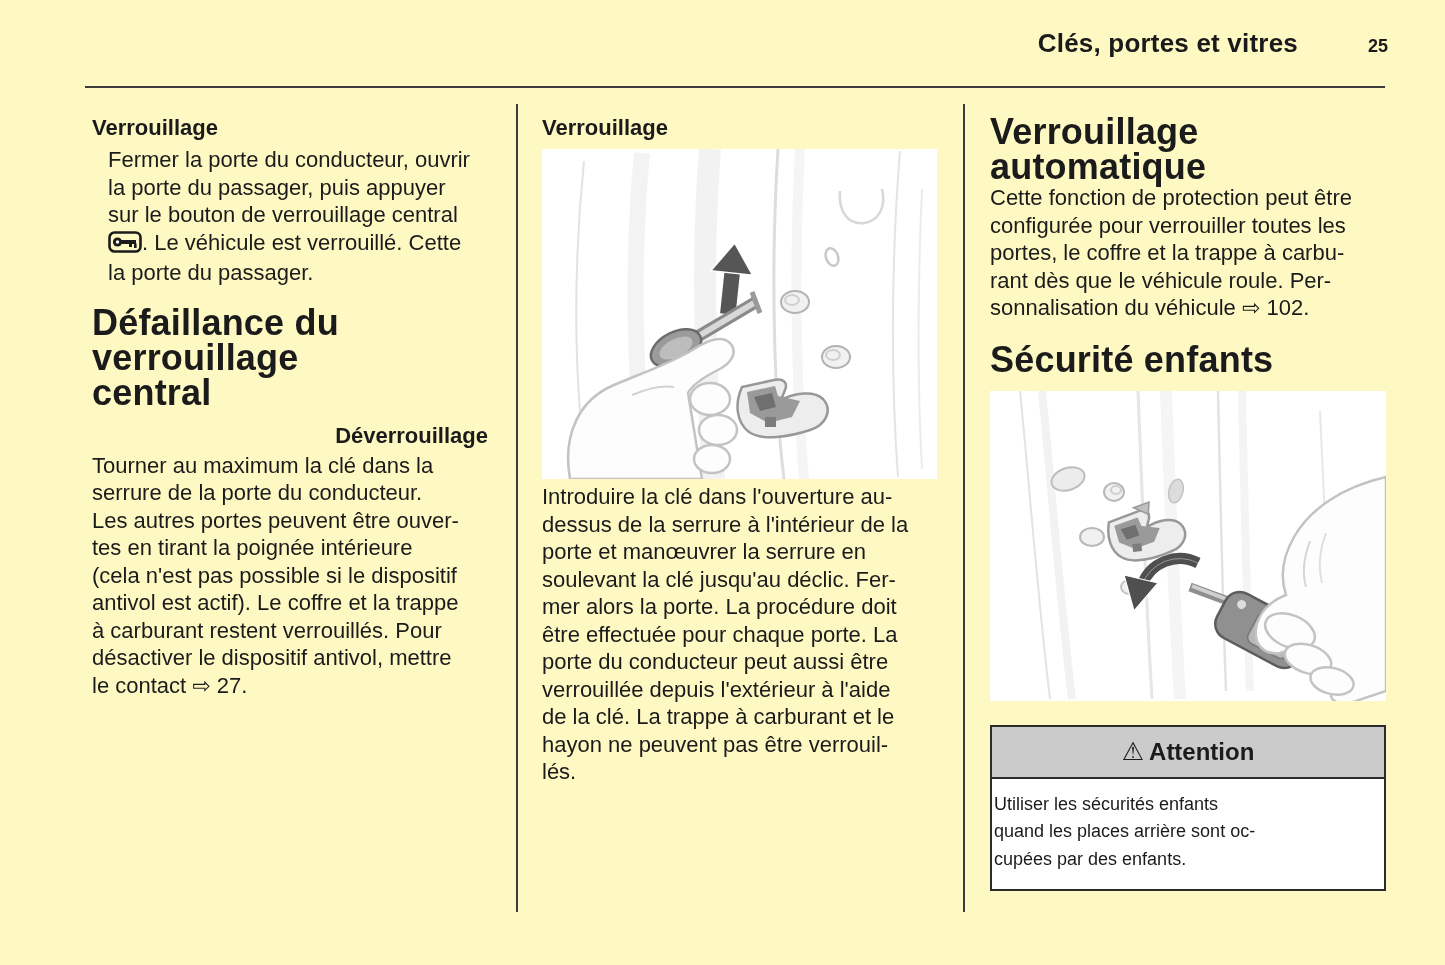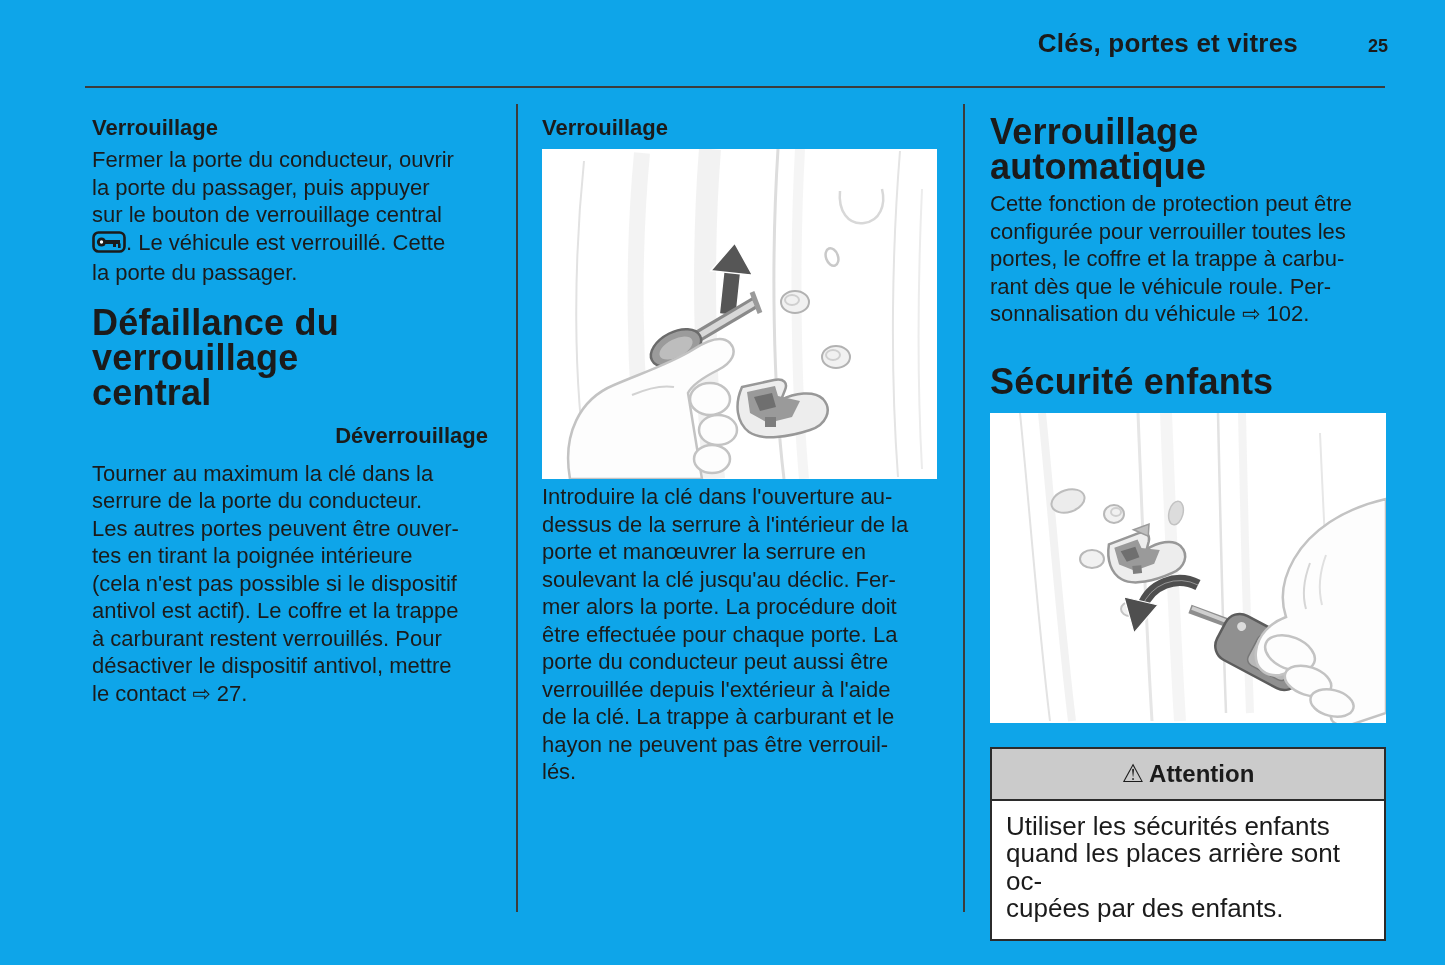--- a/index.html
+++ b/index.html
@@ -1,55 +1,55 @@
 <!DOCTYPE html>
 <html><head>
 <meta charset="utf-8">
 <style>
   html,body{margin:0;padding:0;background:#ffffff;}
   .page{
-    position:relative;width:1445px;height:965px;background:#0ea5e9;
+    position:relative;width:1445px;height:965px;background:#fef9c3;
     font-family:"Liberation Sans","DejaVu Sans",sans-serif;
     color:#1b1b1b;overflow:hidden;
   }
   .header{position:absolute;top:28px;left:85px;right:57px;display:flex;justify-content:flex-end;align-items:baseline;gap:70px;}
   .header .title{font-size:26px;font-weight:bold;letter-spacing:0.2px;}
   .header .pagenum{font-size:18px;font-weight:bold;}
   .rule{position:absolute;top:86px;left:85px;width:1300px;height:2px;background:#3c3c3c;}
   .vsep{position:absolute;top:104px;width:2px;height:808px;background:#3c3c3c;}
   .vsep.s1{left:516px;}
   .vsep.s2{left:963px;}
   .col{position:absolute;top:114px;}
   .col1{left:92px;width:396px;}
   .col2{left:542px;width:395px;}
   .col3{left:990px;width:396px;}
   h2,h3,p{margin:0;padding:0;}
   h3{font-size:22px;line-height:27px;font-weight:bold;white-space:pre-line;}
   h2{font-size:36px;line-height:35px;font-weight:bold;white-space:pre-line;letter-spacing:0.2px;}
   .body-text{font-size:22px;line-height:27.5px;white-space:pre-line;}
-  .mt5{margin-top:5px;}
-  .mt3{margin-top:11px;}
-  .mt6{margin-top:6px;}
+  .mt5{margin-top:5px;margin-left:16px;}
+  .mt3{margin-top:3px;}
+  .mt6{}
   .mt12{margin-top:12px;text-align:right;}
   .mt14{margin-top:14px;}
   .mt16{margin-top:4px;}
   .mt18{margin-top:18px;}
   .mt24{margin-top:24px;}
-  .mt36{margin-top:36px;}
+  .mt36{margin-top:20px;}
   .mt8{margin-top:8px;}
   .inline-icon{display:inline-block;vertical-align:-3px;}
   .illus{display:block;}
   .attention-box{border:2px solid #2b2b2b;background:#ffffff;}
   .attention-head{
     background:#cbcbcb;border-bottom:2px solid #2b2b2b;height:50px;
     display:flex;align-items:center;justify-content:center;gap:5px;
     font-size:24px;font-weight:bold;
   }
   .attention-head .warn{font-weight:normal;font-size:25px;line-height:1;}
-  .attention-body{padding:12px 14px 16px 14px;font-size:26px;line-height:27.5px;white-space:pre-line;}
+  .attention-body{padding:12px 14px 16px 2px;font-size:18px;line-height:27.5px;white-space:pre-line;}
 </style>
 </head>
 <body>
 
 <div class="page">
 
   <div class="header">
     <span class="title">Clés, portes et vitres</span>
     <span class="pagenum">25</span>
   </div>

